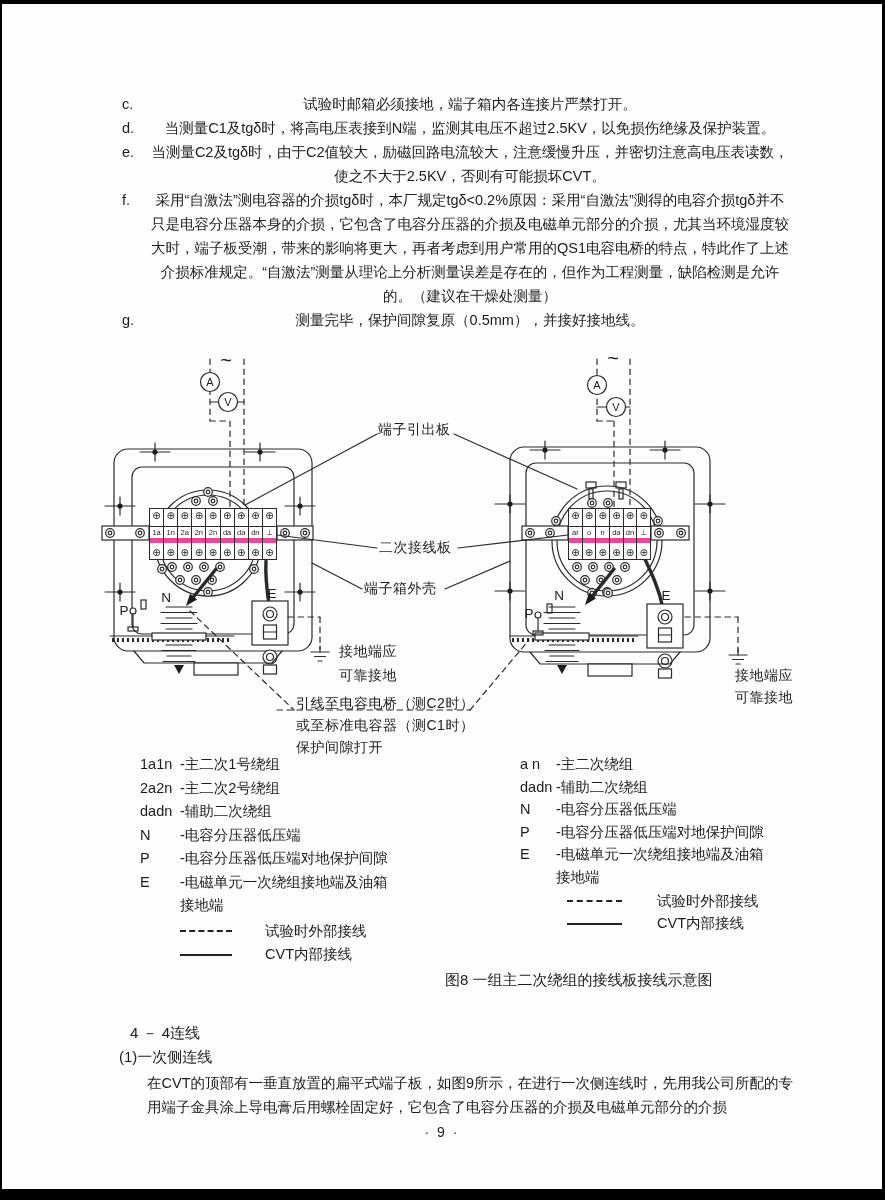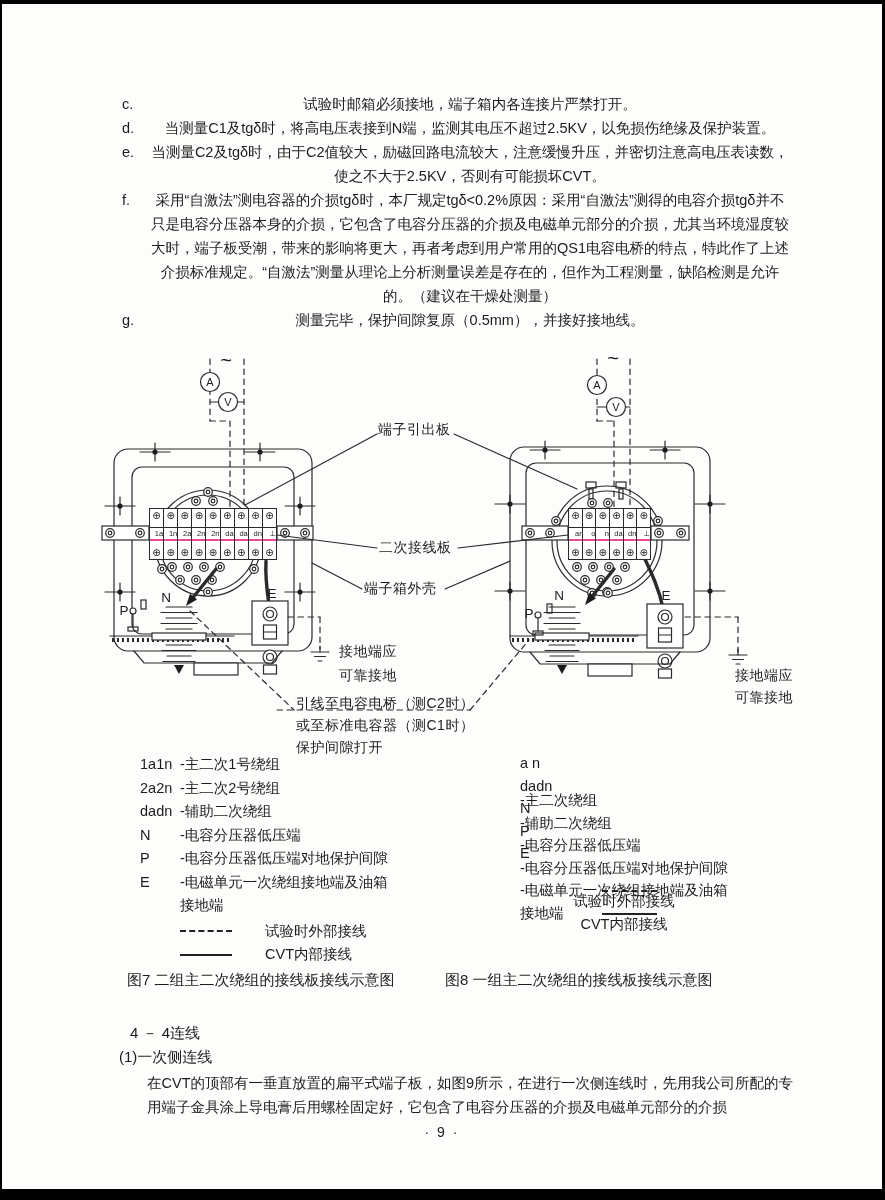--- a/index.html
+++ b/index.html
@@ -26,29 +26,29 @@
   #figsvg .thick{stroke-width:3.4;}
   #figsvg .hatch{stroke-dasharray:2 3;stroke-width:4;stroke-linecap:butt;}
   #figsvg text{stroke:none;fill:#1c1c1c;font-family:"Liberation Sans","DejaVu Sans",sans-serif;}
   .tstrip{position:absolute;display:flex;background:#fff;border:1.2px solid #2a2a2a;box-sizing:border-box;}
   #tstrip-left{left:147px;top:159px;width:128px;height:52px;}
   #tstrip-right{left:566px;top:159px;width:83px;height:52px;}
   .tcell{flex:1;display:flex;flex-direction:column;align-items:center;justify-content:space-between;
     border-right:1px solid #2a2a2a;padding:1px 0;box-sizing:border-box;min-width:0;}
   .tcell:last-child{border-right:none;}
   .screw{font-size:10px;line-height:11px;}
-  .tlabel{font-size:7.5px;line-height:11px;width:100%;text-align:right;white-space:nowrap;
-    border-top:1px solid #2a2a2a;border-bottom:2px solid #ec4899;box-sizing:border-box;overflow:hidden;}
+  .tlabel{font-size:7.5px;line-height:11px;width:100%;text-align:center;white-space:nowrap;
+    border-top:1px solid #2a2a2a;border-bottom:5px solid #ec4899;box-sizing:border-box;overflow:hidden;}
   .fig-label{position:absolute;font-size:14px;white-space:nowrap;letter-spacing:0.5px;}
   
   .legend{position:absolute;font-size:14.5px;}
   #legend-left{left:138px;top:406px;}
   #legend-right{left:518px;top:406px;}
   .lrow{display:flex;align-items:baseline;height:23.5px;}
-  #legend-right .lrow{height:22.5px;flex-direction:column;}
+  #legend-right .lrow{height:22.5px;}
   .lterm{flex:0 0 40px;white-space:pre;}
   #legend-right .lterm{flex-basis:36px;}
   .ldesc{white-space:nowrap;}
   .lrow.linetype{align-items:center;}
   .line-sample{display:inline-block;width:52px;border-top:2px solid #222;margin-left:40px;margin-right:33px;}
   #legend-right .line-sample{width:55px;margin-left:47px;margin-right:35px;}
   .line-sample[data-style="dashed"]{border-top-style:dashed;}
   .caption{position:absolute;font-size:15px;white-space:nowrap;}
   #caption-left{left:125px;top:622px;}
   #caption-right{left:443px;top:622px;}
@@ -489,21 +489,20 @@
             <span class="ldesc">试验时外部接线</span>
           </div>
 
           <div class="lrow linetype">
             <span class="line-sample" data-style="solid"></span>
             <span class="ldesc">CVT内部接线</span>
           </div>
         </div>
     </div>
 
-    <div class="caption" id="caption-left">图7 二组主二次绕组的接线板接线示意图</div>
     <div class="caption" id="caption-right">图8 一组主二次绕组的接线板接线示意图</div>
   </div>
 
   <div class="bottom-heading">4 － 4连线</div>
   <div class="bottom-sub">(1)一次侧连线</div>
   <div class="bottom-para">在CVT的顶部有一垂直放置的扁平式端子板，如图9所示，在进行一次侧连线时，先用我公司所配的专用端子金具涂上导电膏后用螺栓固定好，它包含了电容分压器的介损及电磁单元部分的介损</div>
   <div class="page-number">· 9 ·</div>
 </div>
 
 </body></html>

